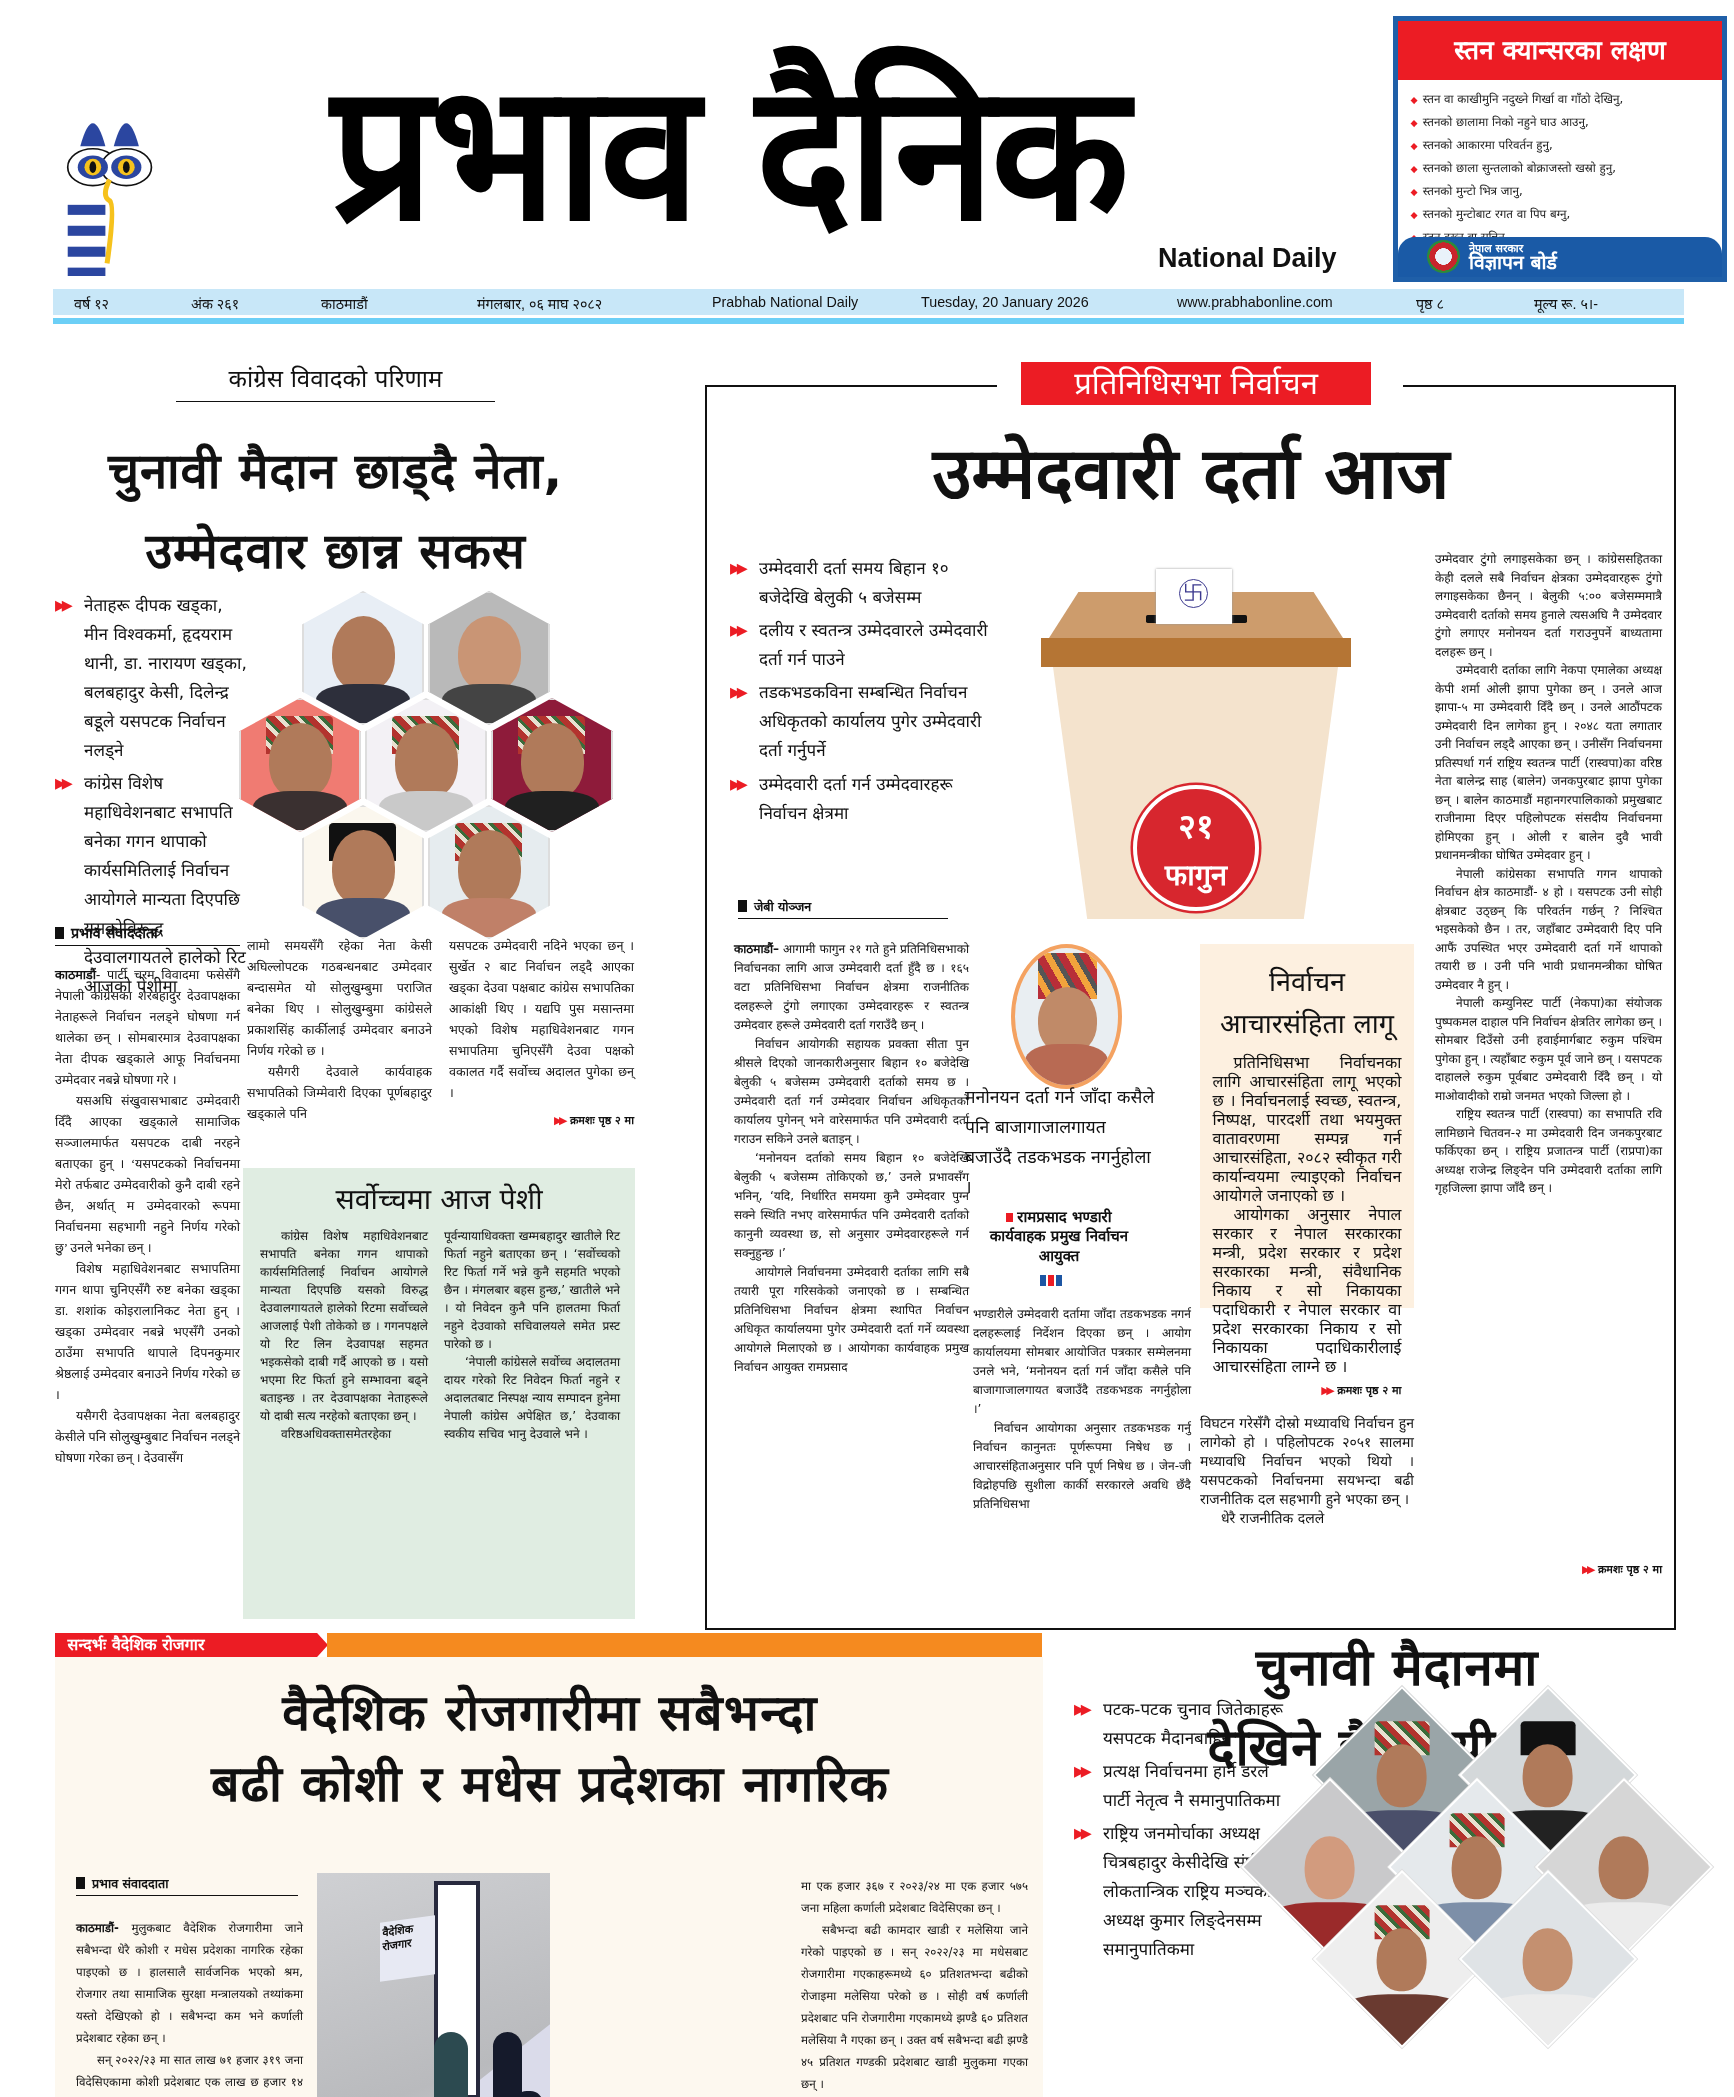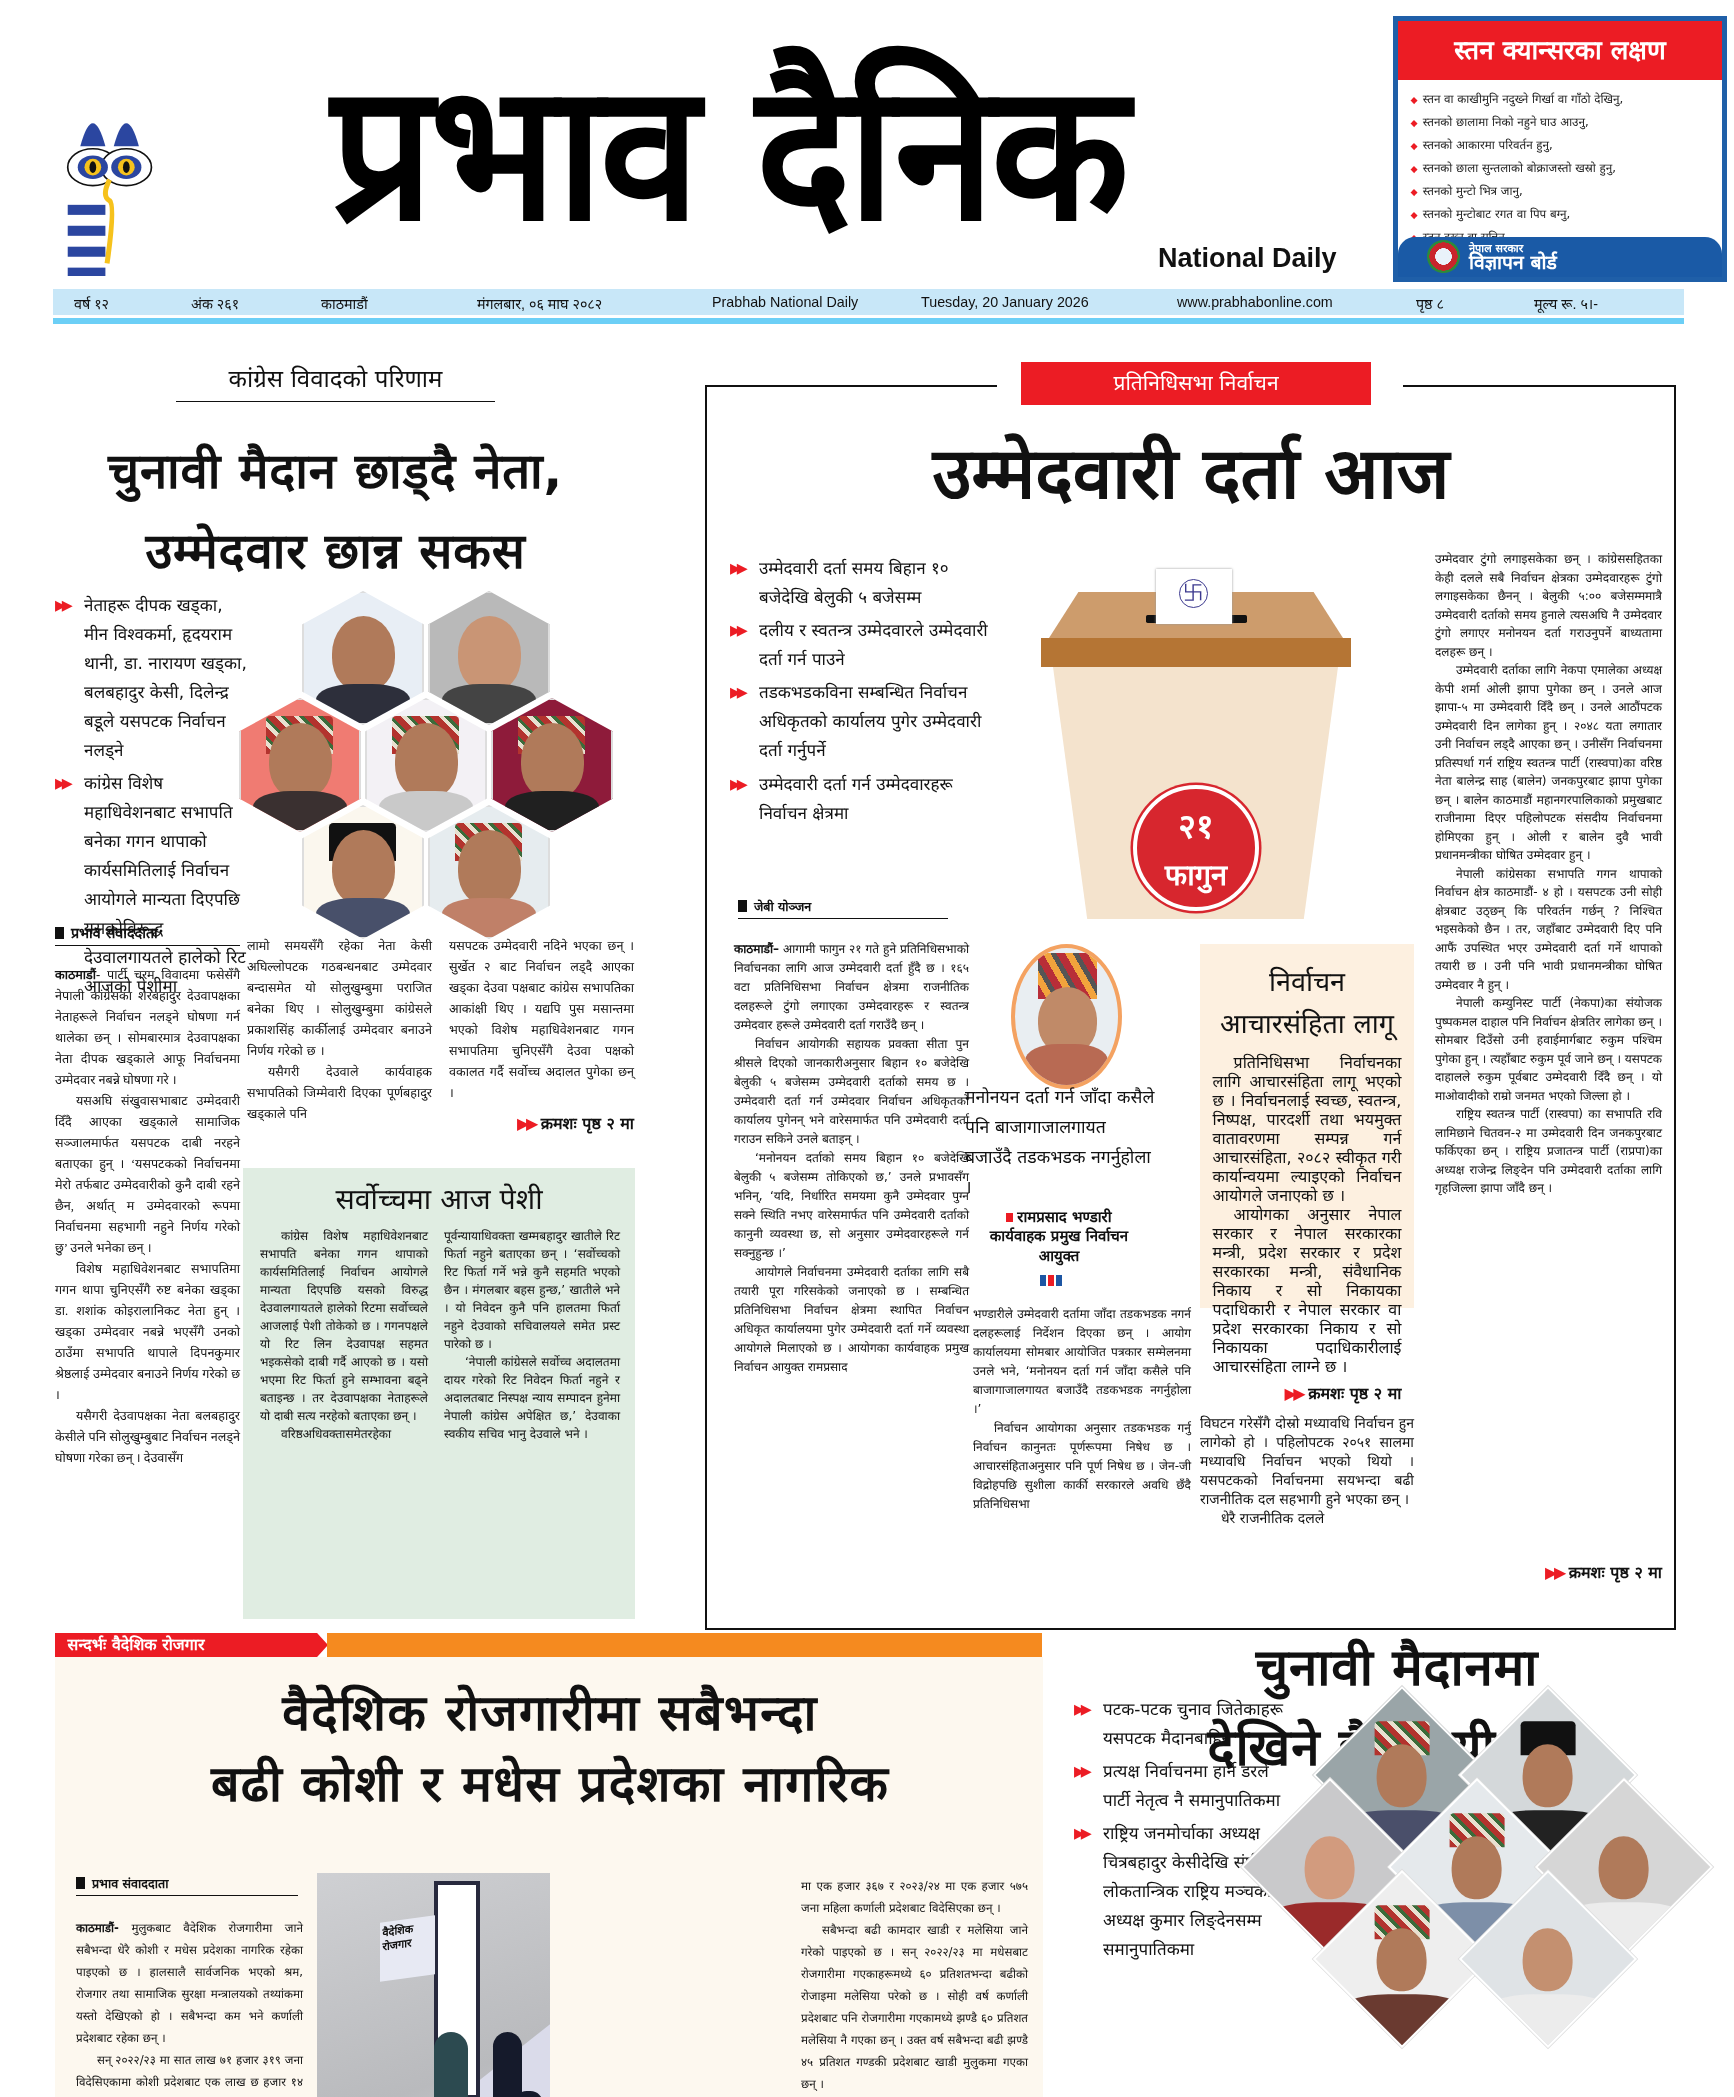--- a/index.html
+++ b/index.html
@@ -30,40 +30,40 @@
   
   .col { font-size: 12.6px; line-height: 21px; color: #111; text-align: justify; }
   .col p { margin: 0; }
   .col p.ind { text-indent: 21px; }
   .dateline { font-weight: bold; }
   .byline { font-weight: bold; font-size: 14.3px; border-bottom: 1.7px solid #111; padding-bottom: 3.4px; }
   .byline::before { content: ""; display: inline-block; width: 9.2px; height: 12.6px; background: #111; margin-right: 6.7px; vertical-align: -1.3px; }
   .bullets { list-style: none; }
   .bullets li { position: relative; padding-left: 29px; font-size: 17px; line-height: 29px; color: #111; margin-bottom: 4.2px; }
   .bullets li .arr { position: absolute; left: 0; top: 0; color: #ec1c24; font-size: 14.3px; letter-spacing: -4.2px; }
-  .contd { font-weight: bold; font-size: 16px; text-align: right; }
+  .contd { font-weight: bold; font-size: 11px; text-align: right; }
   .contd .arr { color: #ec1c24; letter-spacing: -3.4px; margin-right: 5.9px; }
 
   
   .kicker-left { left: 176px; top: 361px; width: 319px; text-align: center; font-size: 24px; border-bottom: 1.7px solid #111; padding-bottom: 6.7px; }
   .head-left { left: 46px; top: 432px; width: 579px; text-align: center; font-size: 49px; font-weight: bold; line-height: 80px; letter-spacing: 0.8px; }
   .hex-wrap { left: 239px; top: 591px; width: 348px; height: 369px; }
   .hex { position: absolute; width: 122px; height: 134px; clip-path: polygon(50% 0, 100% 25%, 100% 75%, 50% 100%, 0 75%, 0 25%); border: 2.5px solid #ddd; }
   .face { position: absolute; left: 50%; top: 40%; width: 63px; height: 76px; margin-left: -31px; margin-top: -29px; border-radius: 50% 50% 45% 45%; background: #b07a5a; }
   .cap { position: absolute; left: 50%; top: 12%; width: 67px; height: 38px; margin-left: -34px; background: repeating-linear-gradient(45deg, #b3332e 0 5.9px, #e8e0d0 5.9px 10px, #3b6b3a 10px 13.4px); border-radius: 4.2px 4.2px 0 0; }
   .capblack { background: #111; }
   .suit { position: absolute; left: 10%; right: 10%; bottom: 0; height: 30%; border-radius: 40% 40% 0 0; background: #2d2f3b; }
   .greenbox { left: 243px; top: 1168px; width: 392px; height: 451px; background: #e0ede2; }
   .greenbox h3 { font-size: 28.5px; text-align: center; font-weight: normal; padding-top: 10.5px; line-height: 42px; }
 
   
   .frame-main { left: 705px; top: 386px; width: 971px; height: 1244px; border: 2.1px solid #111; border-top: none; }
   .frame-top-l { left: 705px; top: 385px; width: 292px; height: 2.1px; background: #111; }
   .frame-top-r { left: 1403px; top: 385px; width: 273px; height: 2.1px; background: #111; }
-  .kicker-main { left: 1021px; top: 362px; width: 350px; height: 43px; background: #ec1c24; color: #fff; text-align: center; font-size: 21px; line-height: 43px; }
+  .kicker-main { left: 1021px; top: 362px; width: 350px; height: 43px; background: #ec1c24; color: #fff; text-align: center; font-size: 31px; line-height: 43px; }
   .head-main { left: 713px; top: 419px; width: 956px; text-align: center; font-size: 71px; font-weight: 900; line-height: 109px; }
 
   .ballot { left: 1003px; top: 575px; width: 386px; height: 344px; }
   .ballot-lid { position: absolute; left: 46px; top: 17px; width: 294px; height: 46px; background: #cd9c6c; clip-path: polygon(10% 0, 90% 0, 100% 100%, 0 100%); }
   .ballot-band { position: absolute; left: 38px; top: 63px; width: 310px; height: 29px; background: #b57534; }
   .ballot-body { position: absolute; left: 50px; top: 92px; width: 285px; height: 252px; background: #f4e3cd; clip-path: polygon(0 0, 100% 0, 88% 100%, 12% 100%); }
   .ballot-paper { position: absolute; left: 153px; top: -6.3px; width: 76px; height: 55px; background: #fff; box-shadow: 0 0 2.5px #999; }
   .swastika { position: absolute; left: 23px; top: 10.5px; width: 29px; height: 29px; border: 1.7px solid #3d3a8f; border-radius: 50%; color: #3d3a8f; font-size: 19.3px; text-align: center; line-height: 26px; }
   .slot { position: absolute; left: 143px; top: 40px; width: 101px; height: 8.4px; background: #111; border-radius: 1.7px; }
   .ballot-t1 { position: absolute; left: 63px; top: 126px; width: 260px; text-align: center; color: #1d56a3; font-weight: bold; font-size: 23.5px; line-height: 30px; }

